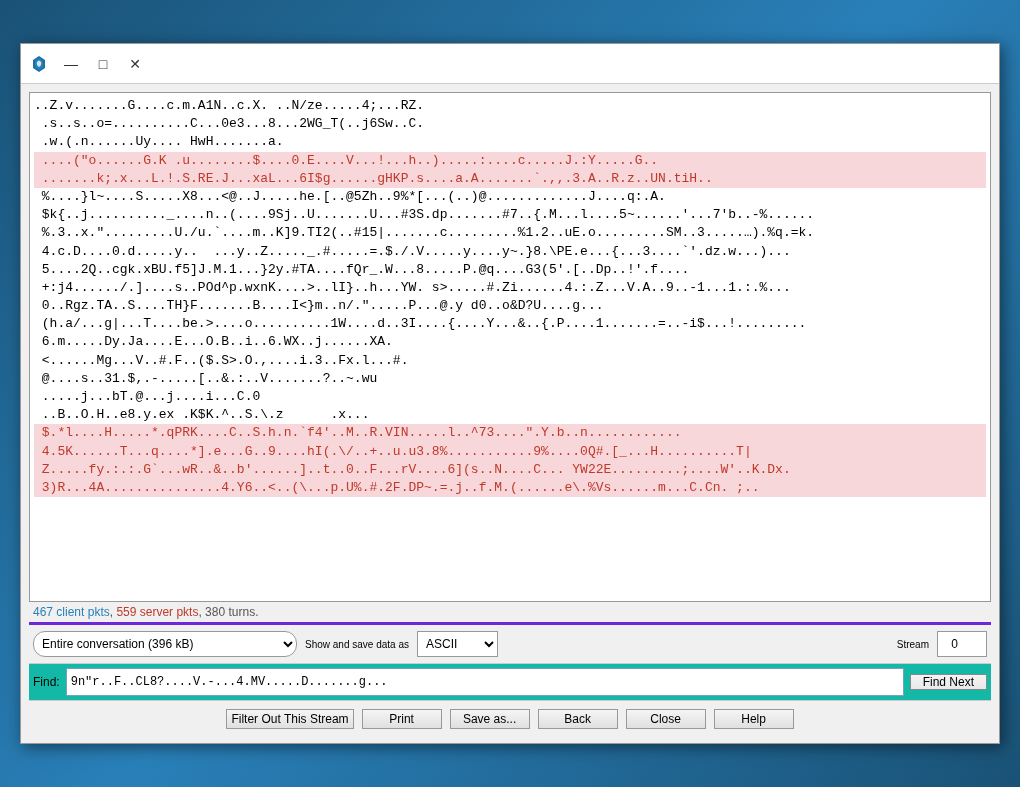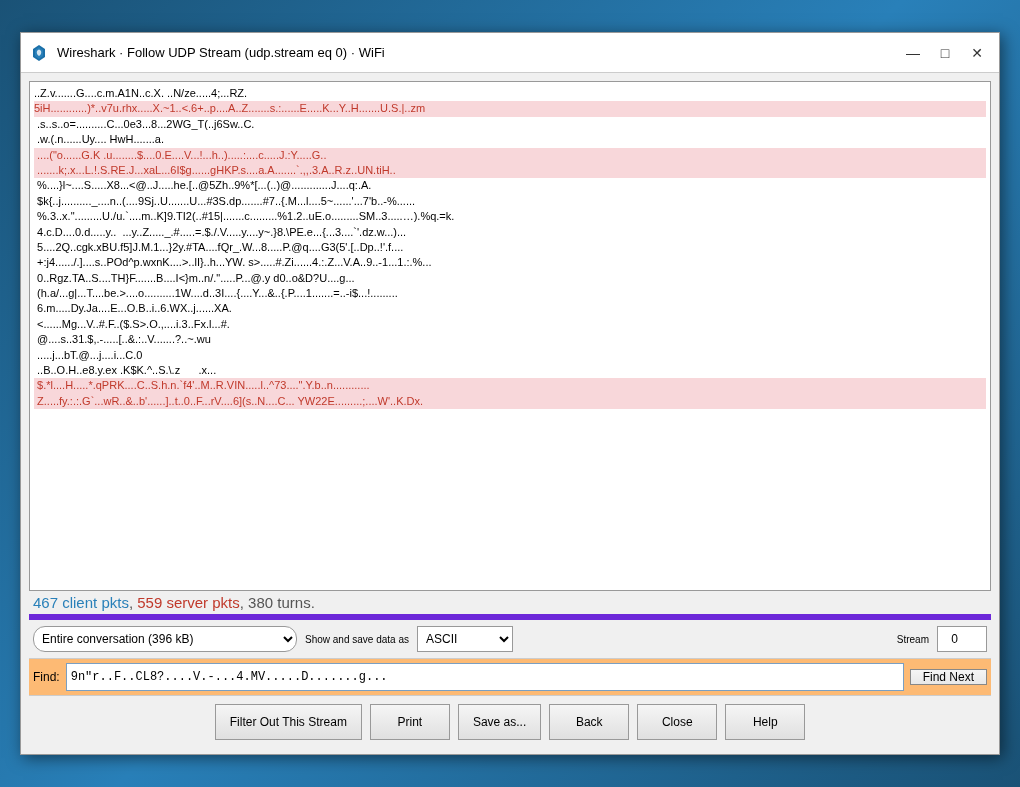--- a/index.html
+++ b/index.html
@@ -58,22 +58,22 @@
     .content-area {
       padding: 8px;
       background: #f0f0f0;
     }
 
     .stream-display {
       background: #fff;
       border: 1px solid #999;
       height: 510px;
       overflow-y: scroll;
-      font-family: Liberation Sans, sans-serif;
-      font-size: 11px;
+      font-family: Liberation Mono, monospace;
+      font-size: 13px;
       line-height: 1.4;
       padding: 4px;
       position: relative;
     }
     .stream-display::-webkit-scrollbar {
       width: 14px;
     }
     .stream-display::-webkit-scrollbar-track {
       background: #f0f0f0;
       border-left: 1px solid #ccc;
@@ -81,24 +81,24 @@
     .stream-display::-webkit-scrollbar-thumb {
       background: #c0c0c0;
       border: 1px solid #999;
     }
 
     .line { display: block; white-space: pre; }
     .line-normal { color: #000; }
     .line-highlight { background: #f8d7da; color: #c0392b; }
 
     .stats-bar {
-      font-size: 15px;
+      font-size: 12px;
       color: #555;
       padding: 3px 4px;
-      border-bottom: 6px solid #6d28d9;
+      border-bottom: 3px solid #6d28d9;
       background: #f0f0f0;
     }
     .stats-bar span.client { color: #2980b9; font-weight: normal; }
     .stats-bar span.server { color: #c0392b; font-weight: normal; }
 
     .controls-row {
       display: flex;
       align-items: center;
       gap: 8px;
       padding: 6px 4px;
@@ -107,21 +107,21 @@
     }
     .dropdown {
       height: 26px;
       font-size: 12px;
       border: 1px solid #999;
       background: #fff;
       padding: 2px 4px;
       cursor: pointer;
     }
     .dropdown-conversation { width: 264px; border-radius: 12px; }
-    .dropdown-encoding { width: 96px; }
+    .dropdown-encoding { width: 81px; }
     .controls-label {
       font-size: 10px;
       color: #000;
     }
     .stream-spinner {
       display: flex;
       align-items: center;
       gap: 2px;
     }
     .stream-input {
@@ -131,21 +131,21 @@
       text-align: center;
       font-size: 12px;
       padding: 2px;
     }
 
     .find-row {
       display: flex;
       align-items: center;
       gap: 6px;
       padding: 4px 4px;
-      background: #fdba74;
+      background: #14b8a6;
       border-bottom: 1px solid #ccc;
     }
     .find-label {
       font-size: 12px;
       color: #000;
       white-space: nowrap;
     }
     .find-input {
       flex: 1;
       height: 28px;
@@ -175,75 +175,75 @@
 
     .buttons-row {
       display: flex;
       align-items: center;
       justify-content: center;
       gap: 8px;
       padding: 8px 4px 6px;
       background: #f0f0f0;
     }
     .btn-bottom {
-      height: 36px;
+      height: 20px;
       min-width: 80px;
       border: 1px solid #999;
       background: linear-gradient(to bottom, #f5f5f5, #e0e0e0);
       font-size: 12px;
-      padding: 0 14px;
+      padding: 0 4px;
       cursor: pointer;
       color: #000;
     }
   </style>
 </head>
 <body>
 
 <div class="window">
 
   <div class="titlebar">
     <div class="titlebar-icon">
       <svg viewBox="0 0 20 20" fill="none">
         <path d="M10 2 L16 6 L16 14 L10 18 L4 14 L4 6 Z" fill="#1a6fa8"></path>
         <path d="M10 4 L14 7 L14 13 L10 16 L6 13 L6 7 Z" fill="#2980b9"></path>
         <path d="M8 8 Q10 5 12 8 Q13 11 10 13 Q7 11 8 8 Z" fill="#fff" opacity="0.8"></path>
       </svg>
     </div>
-    <span class="titlebar-title">Wireshark · Follow UDP Stream (udp.stream eq 0) · WiFi</span>
     <div class="titlebar-controls">
       <button class="titlebar-btn">—</button>
       <button class="titlebar-btn">□</button>
       <button class="titlebar-btn close">✕</button>
     </div>
   </div>
 
   <div class="content-area">
 
     <div class="stream-display" id="stream-display">
     <span class="line line-normal">..Z.v.......G....c.m.A1N..c.X. ..N/ze.....4;...RZ.</span>
-        <span class="line line-highlight">5iH............)*..v7u.rhx.....X.~1..&lt;.6+..p....A..Z.......s.:......E.....K...Y..H.......U.S.|..zm</span>
         <span class="line line-normal"> .s..s..o=..........C...0e3...8...2WG_T(..j6Sw..C.</span>
         <span class="line line-normal"> .w.(.n......Uy.... HwH.......a.</span>
         <span class="line line-highlight"> ....("o......G.K .u........$....0.E....V...!...h..).....:....c.....J.:Y.....G..</span>
         <span class="line line-highlight"> .......k;.x...L.!.S.RE.J...xaL...6I$g......gHKP.s....a.A.......`.,,.3.A..R.z..UN.tiH..</span>
         <span class="line line-normal"> %....}l~....S.....X8...&lt;@..J.....he.[..@5Zh..9%*[...(..)@.............J....q:.A.</span>
         <span class="line line-normal"> $k{..j.........._....n..(....9Sj..U.......U...#3S.dp.......#7..{.M...l....5~......'...7'b..-%......</span>
         <span class="line line-normal"> %.3..x.".........U./u.`....m..K]9.TI2(..#15|.......c.........%1.2..uE.o.........SM..3.....…).%q.=k.</span>
         <span class="line line-normal"> 4.c.D....0.d.....y..  ...y..Z....._.#.....=.$./.V.....y....y~.}8.\PE.e...{...3....`'.dz.w...)...</span>
         <span class="line line-normal"> 5....2Q..cgk.xBU.f5]J.M.1...}2y.#TA....fQr_.W...8.....P.@q....G3(5'.[..Dp..!'.f....</span>
         <span class="line line-normal"> +:j4....../.]....s..POd^p.wxnK....&gt;..lI}..h...YW. s&gt;.....#.Zi......4.:.Z...V.A..9..-1...1.:.%...</span>
         <span class="line line-normal"> 0..Rgz.TA..S....TH}F.......B....I&lt;}m..n/.".....P...@.y d0..o&amp;D?U....g...</span>
         <span class="line line-normal"> (h.a/...g|...T....be.&gt;....o..........1W....d..3I....{....Y...&amp;..{.P....1.......=..-i$...!.........</span>
         <span class="line line-normal"> 6.m.....Dy.Ja....E...O.B..i..6.WX..j......XA.</span>
         <span class="line line-normal"> &lt;......Mg...V..#.F..($.S&gt;.O.,....i.3..Fx.l...#.</span>
         <span class="line line-normal"> @....s..31.$,.-.....[..&amp;.:..V.......?..~.wu</span>
         <span class="line line-normal"> .....j...bT.@...j....i...C.0</span>
         <span class="line line-normal"> ..B..O.H..e8.y.ex .K$K.^..S.\.z      .x...</span>
         <span class="line line-highlight"> $.*l....H.....*.qPRK....C..S.h.n.`f4'..M..R.VIN.....l..^73....".Y.b..n............</span>
+        <span class="line line-highlight"> 4.5K......T...q....*].e...G..9....hI(.\/..+..u.u3.8%...........9%....0Q#.[_...H..........T|</span>
         <span class="line line-highlight"> Z.....fy.:.:.G`...wR..&amp;..b'......]..t..0..F...rV....6](s..N....C... YW22E.........;....W'..K.Dx.</span>
+        <span class="line line-highlight"> 3)R...4A...............4.Y6..&lt;..(\...p.U%.#.2F.DP~.=.j..f.M.(......e\.%Vs......m...C.Cn. ;..</span>
       </div>
 
     <div class="stats-bar" id="stats-bar"><span><span class="client">467 client pkts</span>, <span class="server">559 server pkts</span>, 380 turns.</span></div>
 
     <div class="controls-row">
       <select class="dropdown dropdown-conversation" id="conv-dropdown">
       <option value="Entire conversation (396 kB)">Entire conversation (396 kB)</option><option value="Client traffic only">Client traffic only</option><option value="Server traffic only">Server traffic only</option></select>
       <span class="controls-label">Show and save data as</span>
       <select class="dropdown dropdown-encoding" id="enc-dropdown">
       <option value="ASCII">ASCII</option><option value="Hex Dump">Hex Dump</option><option value="C Arrays">C Arrays</option><option value="Raw">Raw</option><option value="UTF-8">UTF-8</option></select>

